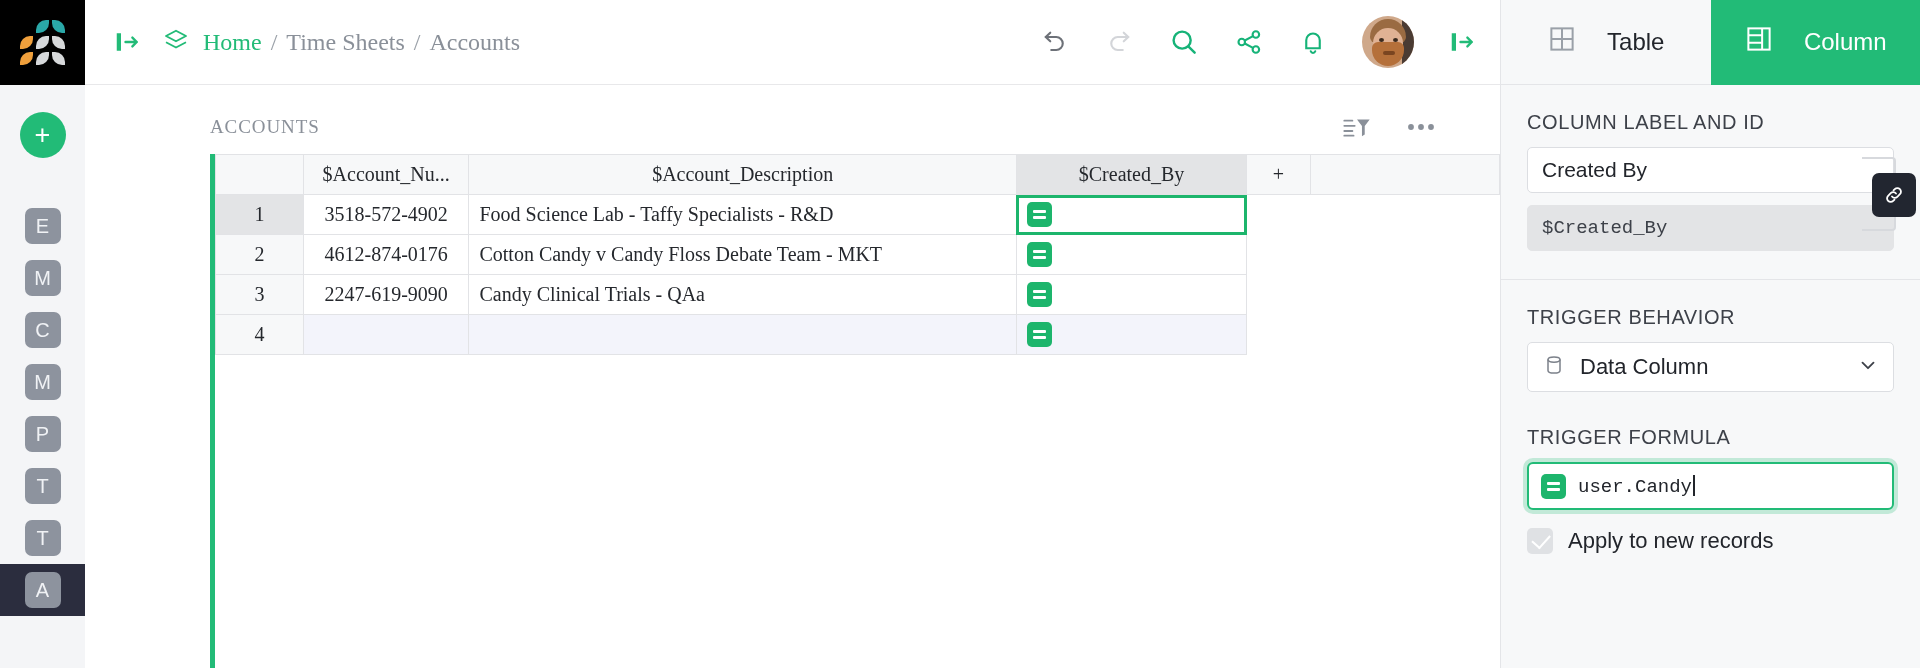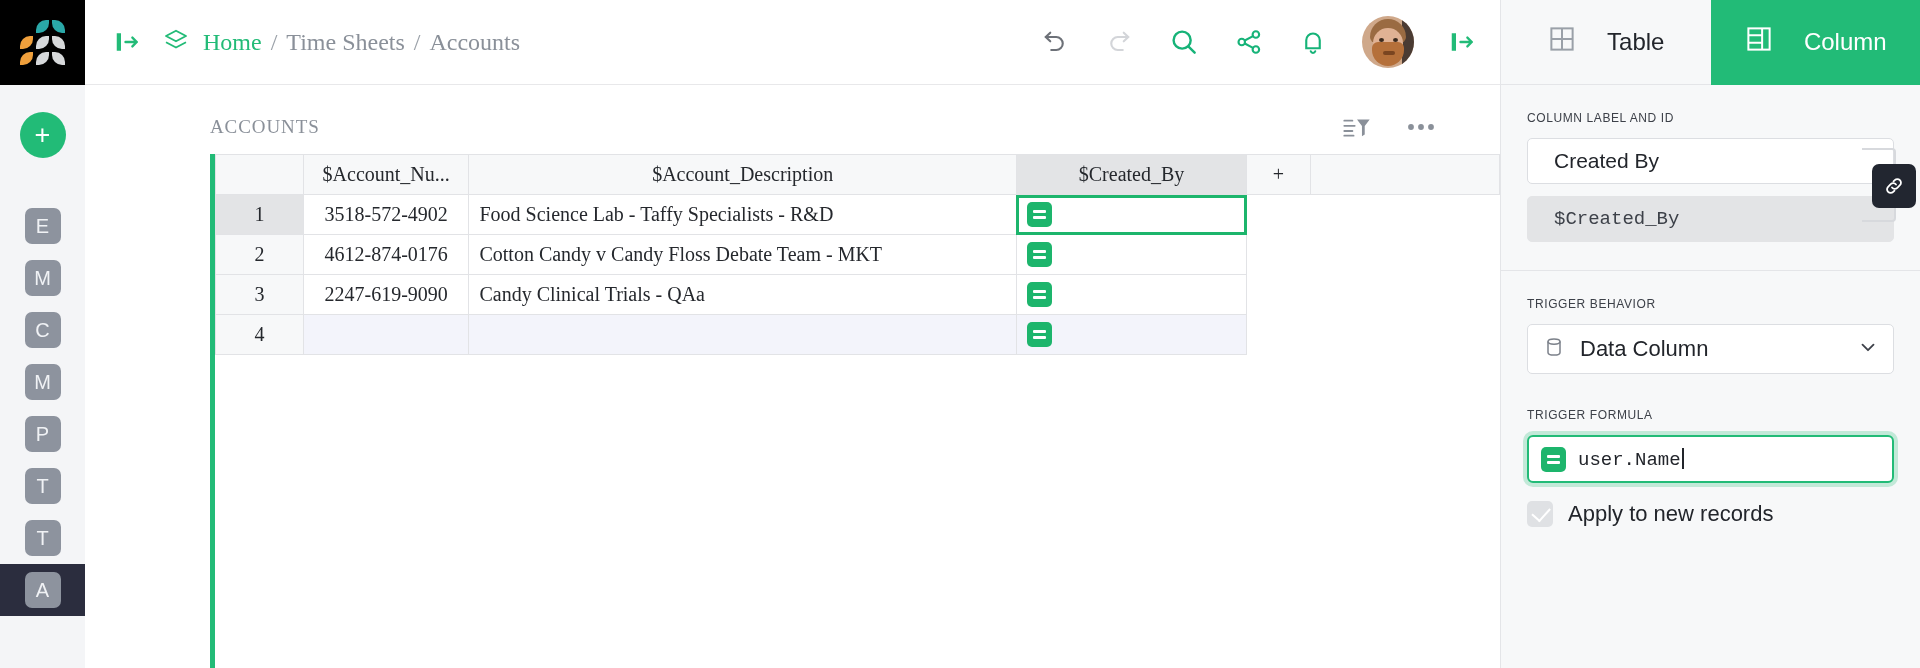--- a/index.html
+++ b/index.html
@@ -119,27 +119,27 @@
   }
   .panel-tabs { display: flex; height: 85px; flex: 0 0 85px; }
   .ptab {
     flex: 1 1 50%; display: flex; align-items: center; justify-content: center; gap: 30px;
     font-size: 24px; cursor: pointer; border-bottom: 1px solid #e4e5e8;
   }
   .ptab.inactive { background: #f7f8f9; color: #22252b; }
   .ptab.active { background: #22bb77; color: #ffffff; border-bottom-color: #22bb77; }
   .panel-body { padding: 26px 26px 0 26px; overflow: hidden; }
   .field-label {
-    font-size: 12px; letter-spacing: 0.6px; color: #3d4149; margin-bottom: 13px;
+    font-size: 20px; letter-spacing: 0.6px; color: #3d4149; margin-bottom: 13px;
   }
   .row-linked { display: flex; align-items: flex-start; position: relative; }
   .linked-fields { flex: 1 1 auto; }
   .txt-input {
     width: 100%; height: 46px; border: 1px solid #dcdee2; background: #ffffff;
-    border-radius: 5px; font-size: 21px; color: #22252b; padding: 0 26px;
+    border-radius: 5px; font-size: 21px; color: #22252b; padding: 0 14px;
     font-family: "Liberation Sans", sans-serif; outline: none;
   }
   .txt-input.readonly {
     background: #e3e4e6; border-color: #e3e4e6; color: #3d4149;
     font-family: "Liberation Mono", monospace; font-size: 19px; margin-top: 12px;
   }
   .link-bracket {
     position: absolute; right: -2px; top: 10px; width: 34px; height: 74px;
     border: 2px solid #d7d9dd; border-left: none; border-radius: 0 4px 4px 0;
   }
@@ -447,21 +447,21 @@
           </svg>
         </span>
       </div>
 
       <div class="field-label mt34">TRIGGER FORMULA</div>
       <div class="formula-box">
         <span class="fx-chip">
             <i></i>
             <i></i>
           </span>
-        <span class="formula-text"><span>user.Name</span><span class="caret"></span></span>
+        <span class="formula-text"><span>user.Candy</span><span class="caret"></span></span>
       </div>
 
       <div class="check-row">
         <span class="cbox checked"></span>
         <span class="check-label">Apply to new records</span>
       </div>
 
     </div>
   </div>
 

